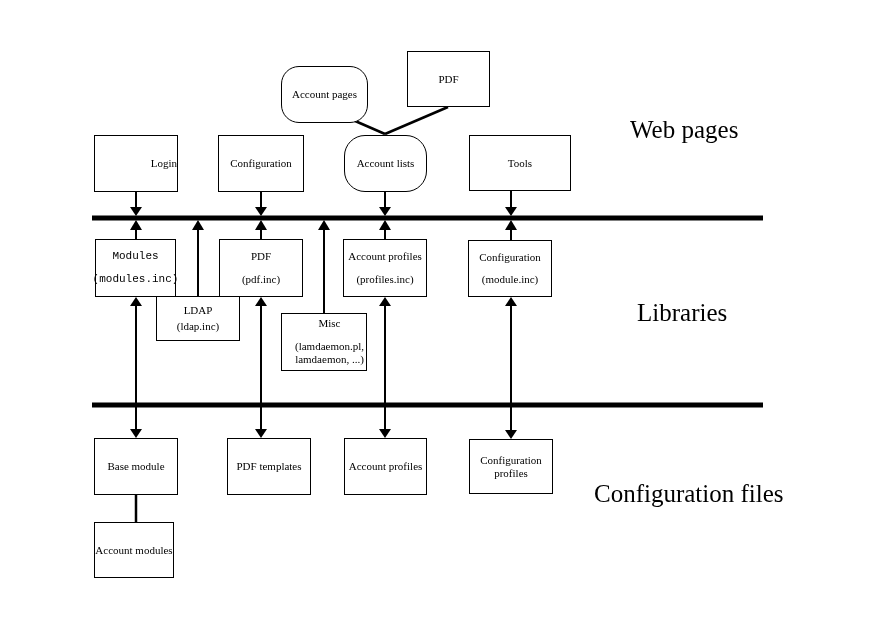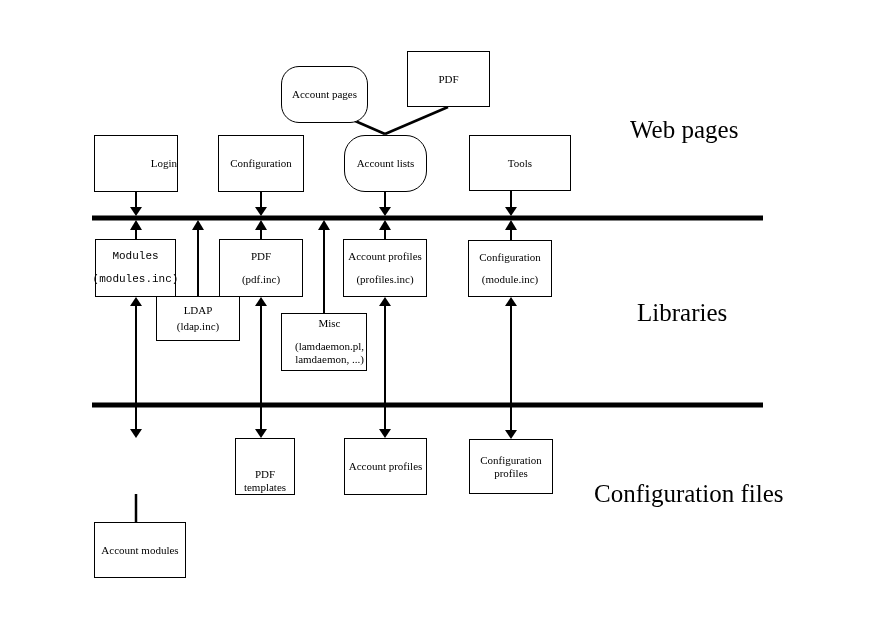--- a/index.html
+++ b/index.html
@@ -183,31 +183,34 @@
     <span>(ldap.inc)</span>
   </div>
   <div class="box misc" style="left:281px; top:313px; width:86px; height:58px;">
     <span>Misc</span>
     <span class="sub">
       <span>(lamdaemon.pl,</span>
       <span>lamdaemon, ...)</span>
     </span>
   </div>
 
-  <div class="box" style="left:235px; top:438px; width:60px; height:57px;justify-content:flex-end;">
+  <div class="box" style="left:94px; top:438px; width:84px; height:57px;">
+    <span>Base module</span>
+  </div>
+  <div class="box" style="left:227px; top:438px; width:84px; height:57px;">
     <span>PDF templates</span>
   </div>
   <div class="box" style="left:344px; top:438px; width:83px; height:57px;">
     <span>Account profiles</span>
   </div>
   <div class="box" style="left:469px; top:439px; width:84px; height:55px;">
     <span>Configuration</span>
     <span>profiles</span>
   </div>
-  <div class="box" style="left:94px; top:522px; width:92px; height:56px;">
+  <div class="box" style="left:94px; top:522px; width:80px; height:56px;">
     <span>Account modules</span>
   </div>
 
   <div class="layer-label" style="left:630px; top:117px;">Web pages</div>
   <div class="layer-label" style="left:637px; top:300px;text-align:center;">Libraries</div>
   <div class="layer-label" style="left:594px; top:481px;text-align:center;">Configuration files</div>
 
 </div>
 
 </body></html>

